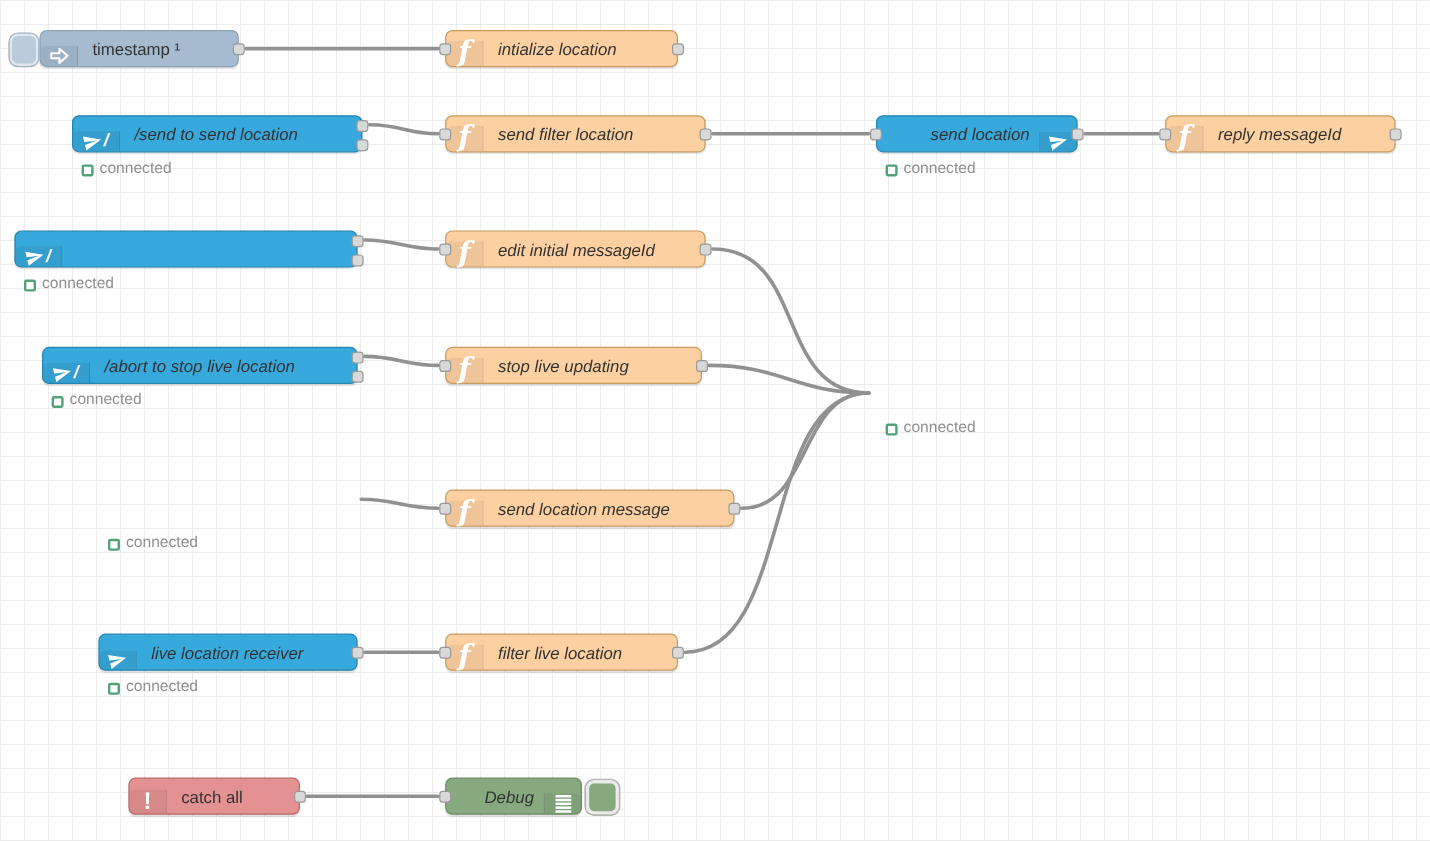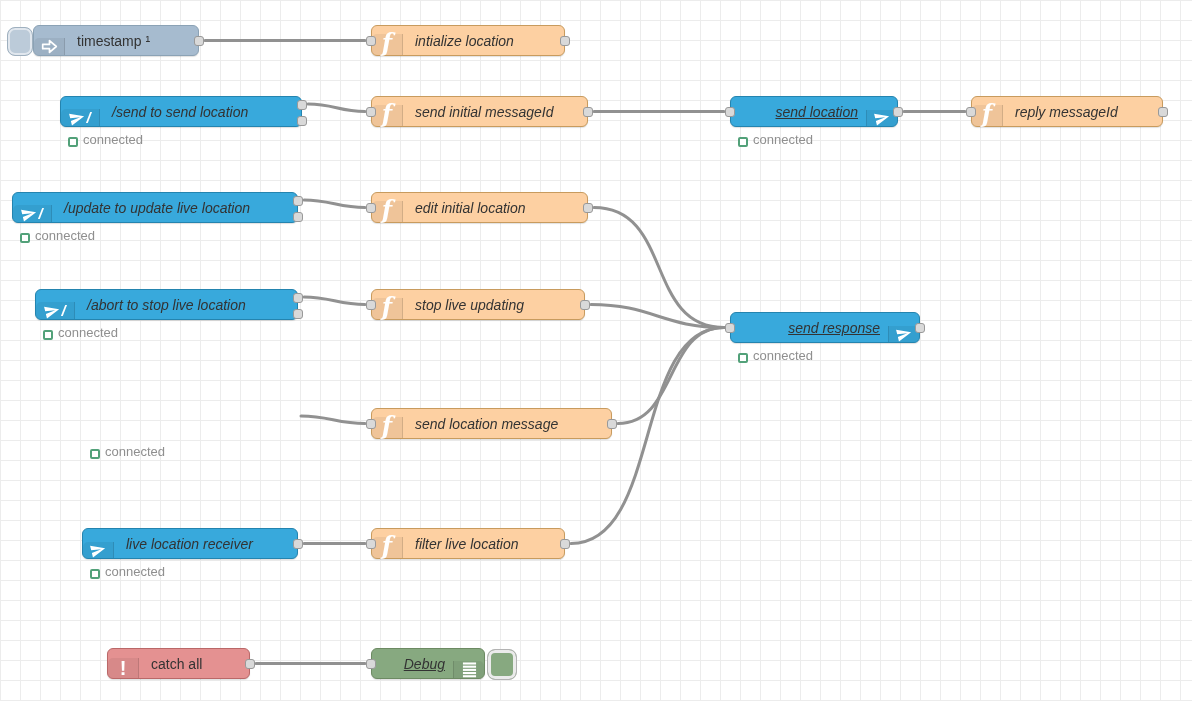--- a/index.html
+++ b/index.html
@@ -24,21 +24,21 @@
   .function { background:#fdd0a2; border-color:#c89b5e; }
   .telegram { background:#38a9dc; border-color:#2484af; }
   .catch    { background:#e49191; border-color:#ba6868; }
   .debug    { background:#87a980; border-color:#6d8a63; }
 
   .label {
     flex:1; align-self:center; white-space:nowrap; overflow:hidden;
     padding:0 10px 0 12px; font-style:italic;
   }
   .label.upright { font-style:normal; }
-  .label.right-align { text-align:right; padding:0 8px 0 10px;text-decoration:underline; }
+  .label.right-align { text-align:right; padding:0 8px 0 10px; }
 
   .icon-box {
     width:30px; display:flex; align-items:center; justify-content:center;
     background:rgba(0,0,0,0.055); border-right:1px solid rgba(0,0,0,0.12);
     border-radius:5px 0 0 5px; flex:none;
   }
   .icon-box.wide { width:38px; }
   .icon-box.right {
     border-right:none; border-left:1px solid rgba(0,0,0,0.12);
     border-radius:0 5px 5px 0;
@@ -128,21 +128,21 @@
     </div>
     <span class="label">/send to send location</span>
     <span class="port out1"></span>
     <span class="port out2"></span>
   </div>
 
   <div class="node function" style="left:371px;top:96px;width:217px">
     <div class="icon-box">
       <span class="fn-glyph">f</span>
     </div>
-    <span class="label">send initial messageId</span>
+    <span class="label">send filter location</span>
     <span class="port in"></span>
     <span class="port out"></span>
   </div>
 
   <div class="node telegram" style="left:730px;top:96px;width:168px">
     <span class="label right-align">send location</span>
     <div class="icon-box right">
       <svg width="16" height="16" viewBox="0 0 24 24" style="transform:rotate(-14deg)">
         <path d="M2 21 L23 12 L2 3 L2 10 L17 12 L2 14 Z" fill="#fff"></path>
       </svg>
@@ -160,30 +160,29 @@
     <span class="port out"></span>
   </div>
 
   <div class="node telegram" style="left:12px;top:192px;width:286px">
     <div class="icon-box wide">
       <svg width="16" height="16" viewBox="0 0 24 24" style="transform:rotate(-14deg)">
         <path d="M2 21 L23 12 L2 3 L2 10 L17 12 L2 14 Z" fill="#fff"></path>
       </svg>
       <span class="slash-glyph">/</span>
     </div>
-    <span class="label">/update to update live location</span>
     <span class="port out1"></span>
     <span class="port out2"></span>
   </div>
 
   <div class="node function" style="left:371px;top:192px;width:217px">
     <div class="icon-box">
       <span class="fn-glyph">f</span>
     </div>
-    <span class="label">edit initial location</span>
+    <span class="label">edit initial messageId</span>
     <span class="port in"></span>
     <span class="port out"></span>
   </div>
 
   <div class="node telegram" style="left:35px;top:289px;width:263px">
     <div class="icon-box wide">
       <svg width="16" height="16" viewBox="0 0 24 24" style="transform:rotate(-14deg)">
         <path d="M2 21 L23 12 L2 3 L2 10 L17 12 L2 14 Z" fill="#fff"></path>
       </svg>
       <span class="slash-glyph">/</span>
@@ -195,30 +194,20 @@
 
   <div class="node function" style="left:371px;top:289px;width:214px">
     <div class="icon-box">
       <span class="fn-glyph">f</span>
     </div>
     <span class="label">stop live updating</span>
     <span class="port in"></span>
     <span class="port out"></span>
   </div>
 
-  <div class="node telegram" style="left:730px;top:312px;width:190px">
-    <span class="label right-align">send response</span>
-    <div class="icon-box right">
-      <svg width="16" height="16" viewBox="0 0 24 24" style="transform:rotate(-14deg)">
-        <path d="M2 21 L23 12 L2 3 L2 10 L17 12 L2 14 Z" fill="#fff"></path>
-      </svg>
-    </div>
-    <span class="port in"></span>
-    <span class="port out"></span>
-  </div>
 
 
   <div class="node function" style="left:371px;top:408px;width:241px">
     <div class="icon-box">
       <span class="fn-glyph">f</span>
     </div>
     <span class="label">send location message</span>
     <span class="port in"></span>
     <span class="port out"></span>
   </div>

